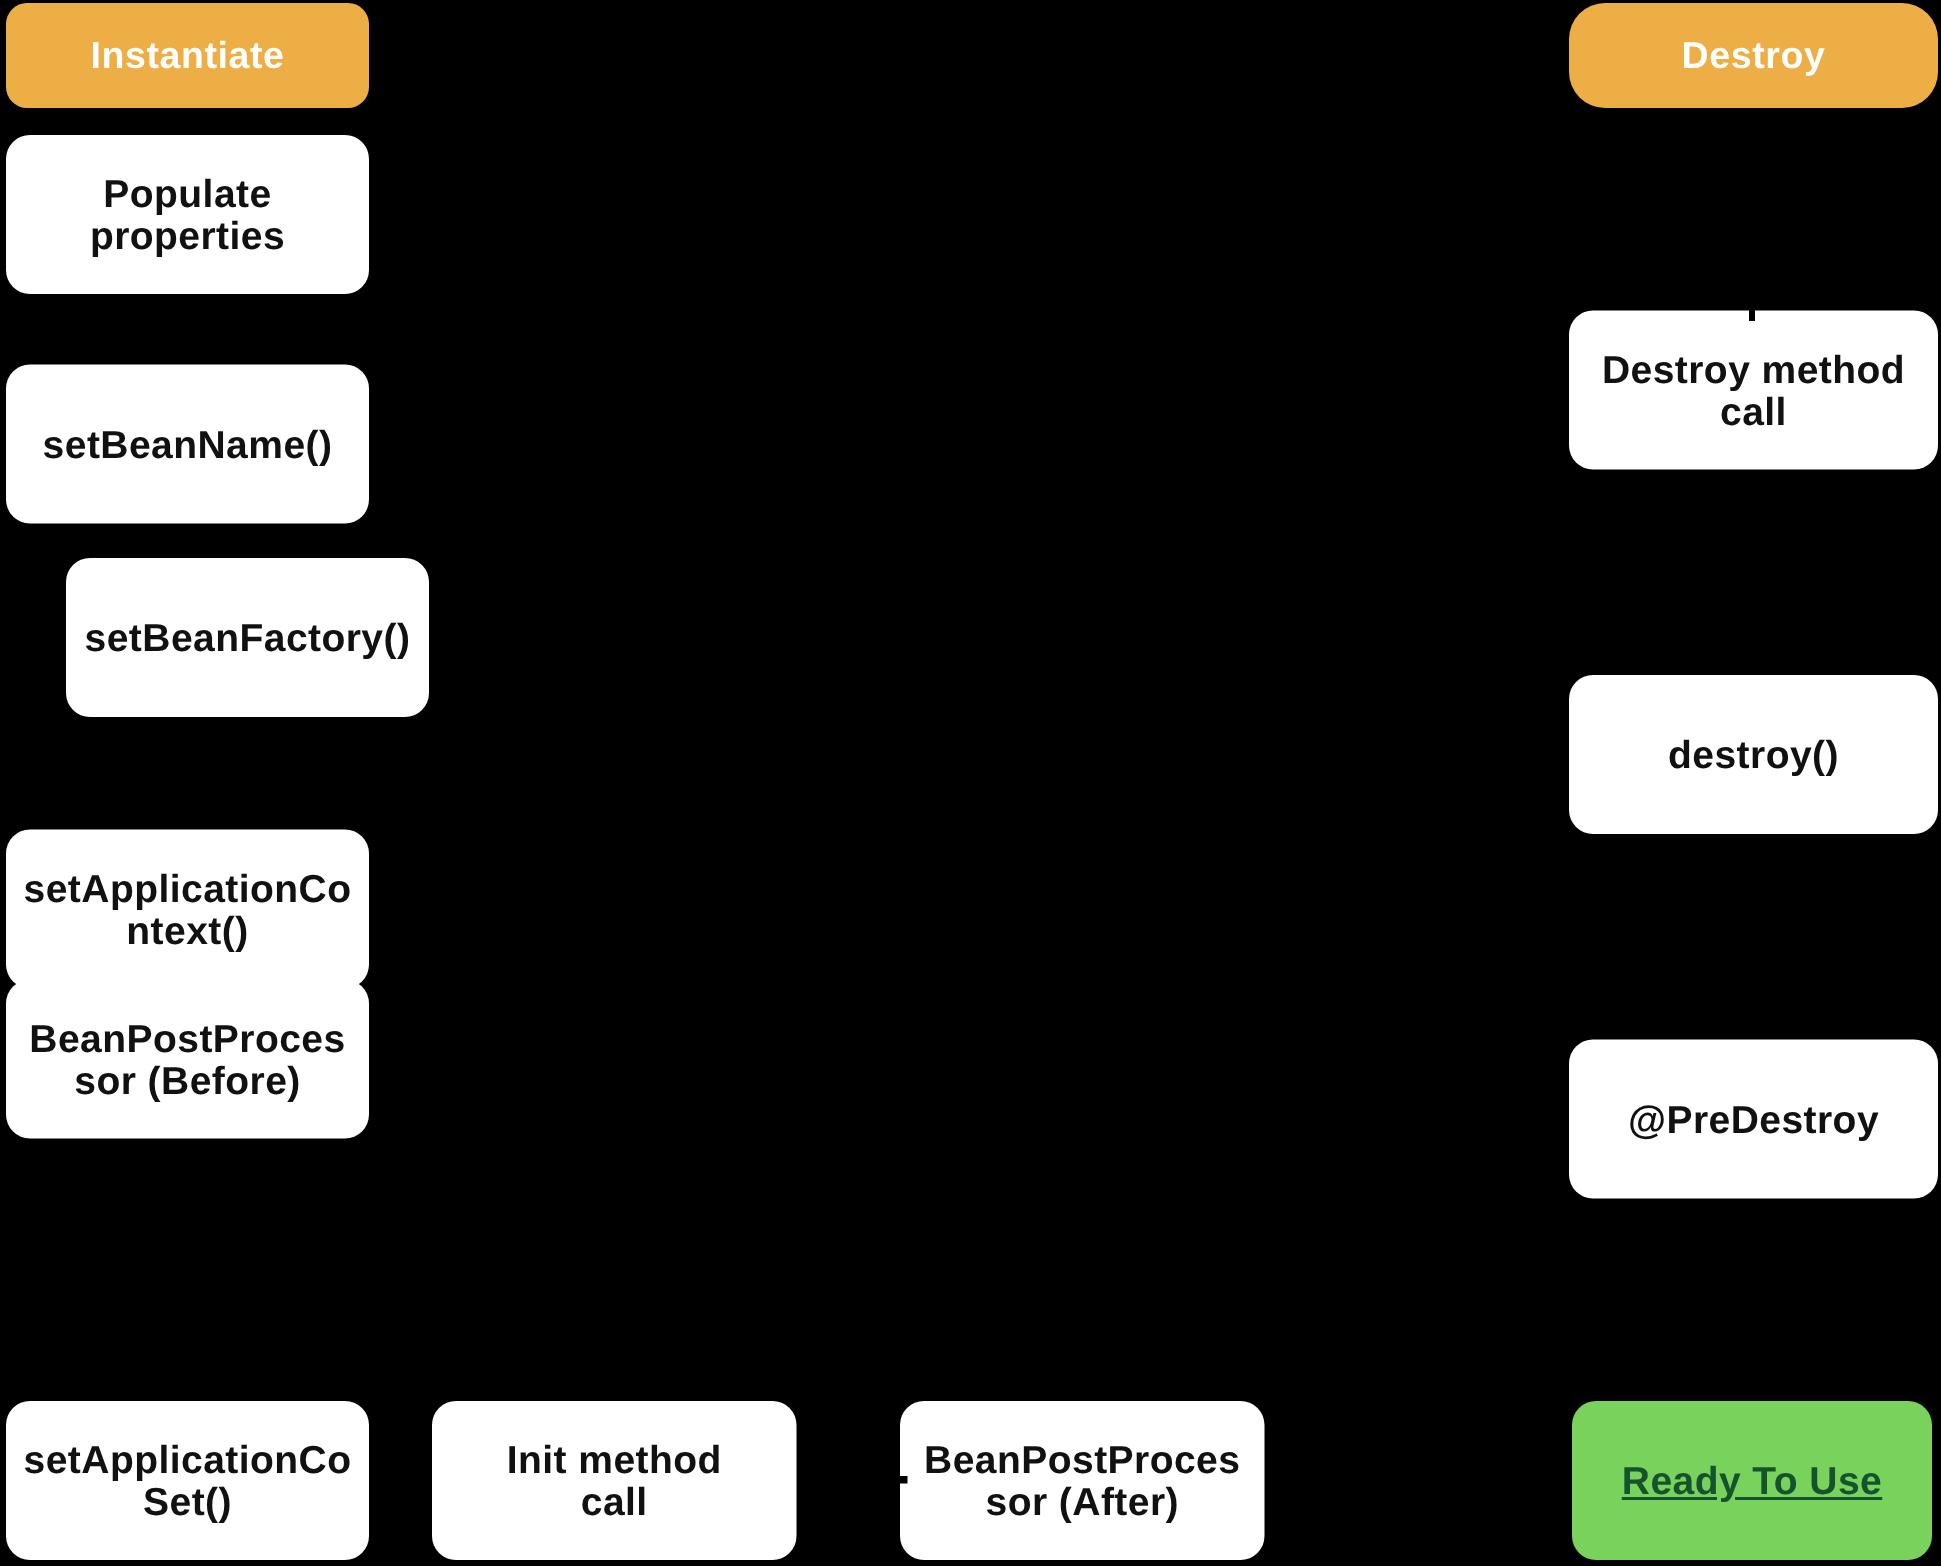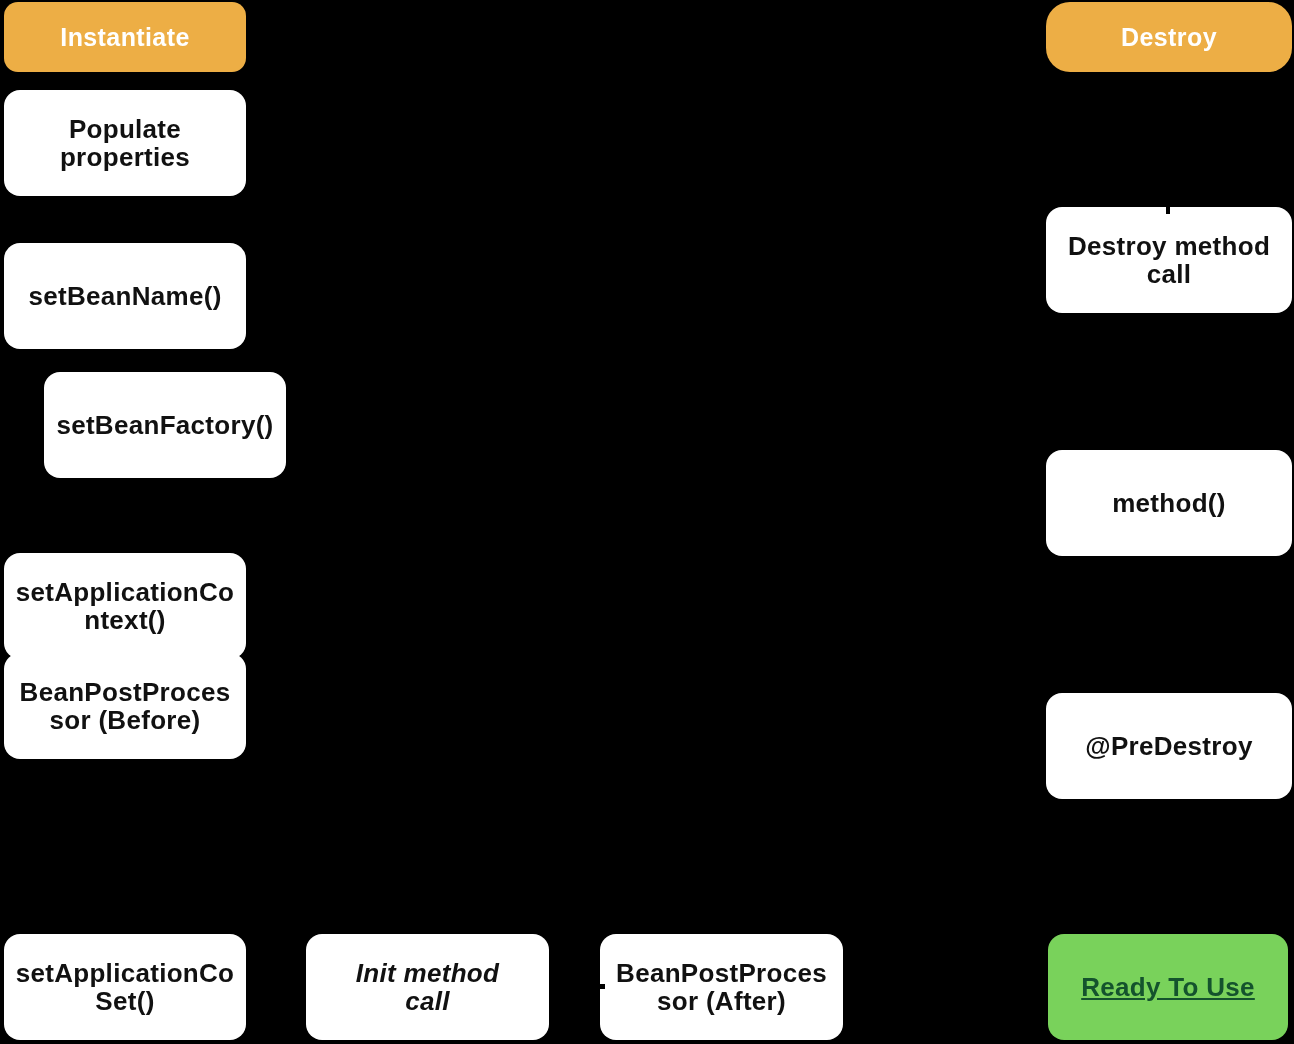--- a/index.html
+++ b/index.html
@@ -24,21 +24,21 @@
   
   .p-inst{left:4px;top:2px;}
   .p-populate{left:4px;top:90px;}
   .p-setbeanname{left:4px;top:231px;margin-top:12px;}
   .p-setbeanfactory{left:4px;top:372px;margin-left:40px;}
   .p-setappctx{left:4px;top:513px;margin-top:40px;}
   .p-bppbefore{left:4px;top:653px;}
   .p-postcontruct{left:4px;top:794px;}
   .p-afterprops{left:4px;top:934px;}
   
-  .p-init{left:306px;top:934px;width:243px;font-style:italic;}
+  .p-init{left:288px;top:934px;width:243px;}
   .p-bppafter{left:600px;top:934px;width:243px;}
   
   .p-destroy-h{left:1046px;top:2px;width:246px;border-radius:24px;}
   .p-destroymethod{left:1046px;top:207px;width:246px;}
   .p-destroyfn{left:1046px;top:450px;width:246px;}
   .p-predestroy{left:1046px;top:693px;width:246px;}
   .p-ready{left:1048px;top:934px;width:240px;}
   
   .tick{position:absolute;background:#000000;}
   .tick-destroymethod{left:1166px;top:201px;width:4px;height:13px;}
@@ -62,20 +62,20 @@
 Set()</div>
 
   <div class="node step p-init">Init method
 call</div>
   <div class="node step p-bppafter">BeanPostProces
 sor (After)</div>
 
   <div class="node stage p-destroy-h">Destroy</div>
   <div class="node step p-destroymethod">Destroy method
 call</div>
-  <div class="node step p-destroyfn">method()</div>
+  <div class="node step p-destroyfn">destroy()</div>
   <div class="node step p-predestroy">@PreDestroy</div>
   <div class="node step ready p-ready">Ready To Use</div>
 
   <div class="tick tick-destroymethod"></div>
   <div class="tick tick-bppafter"></div>
 
 </div>
 
 </body></html>

